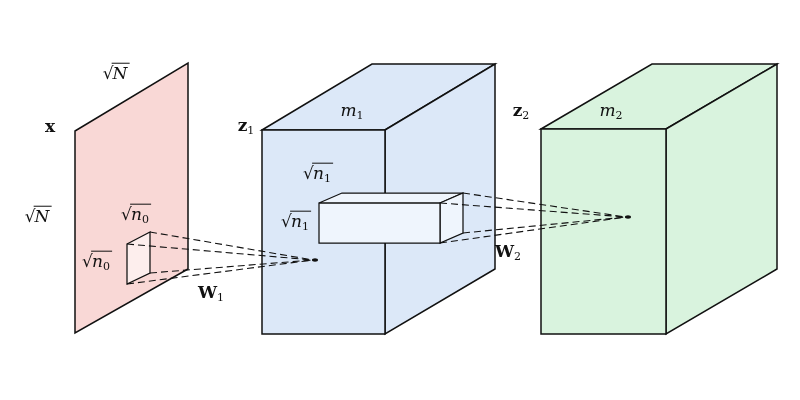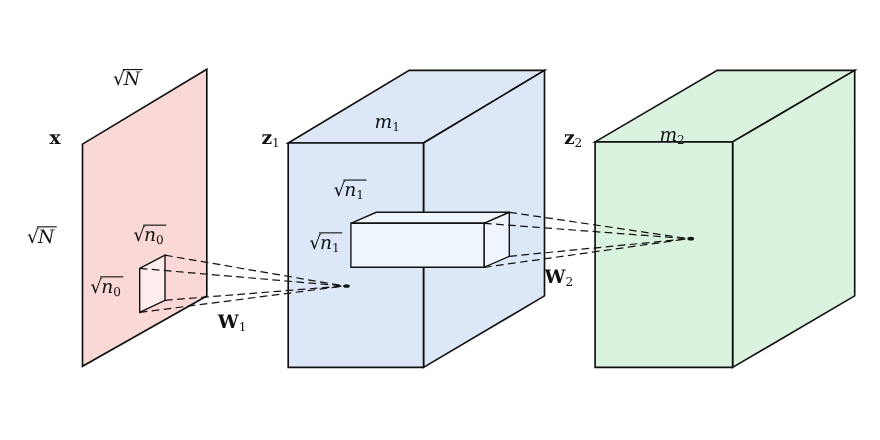--- a/index.html
+++ b/index.html
@@ -123,21 +123,21 @@
   </div>
 
   <div class="lbl" style="left:296px; top:222px;">
     <span class="rad-sign">√</span><span class="radicand"><span class="it">n</span><span class="sub">1</span></span>
   </div>
 
   <div class="lbl" style="left:508px; top:253px;">
     <span class="bf">W</span><span class="sub">2</span>
   </div>
 
-  <div class="lbl" style="left:521px; top:127px;">
+  <div class="lbl" style="left:521px; top:112px;">
     <span class="bf">z</span><span class="sub">2</span>
   </div>
 
-  <div class="lbl" style="left:611px; top:124px;">
+  <div class="lbl" style="left:611px; top:112px;">
     <span class="it">m</span><span class="sub">2</span>
   </div>
 
 </div>
 
 </body></html>

